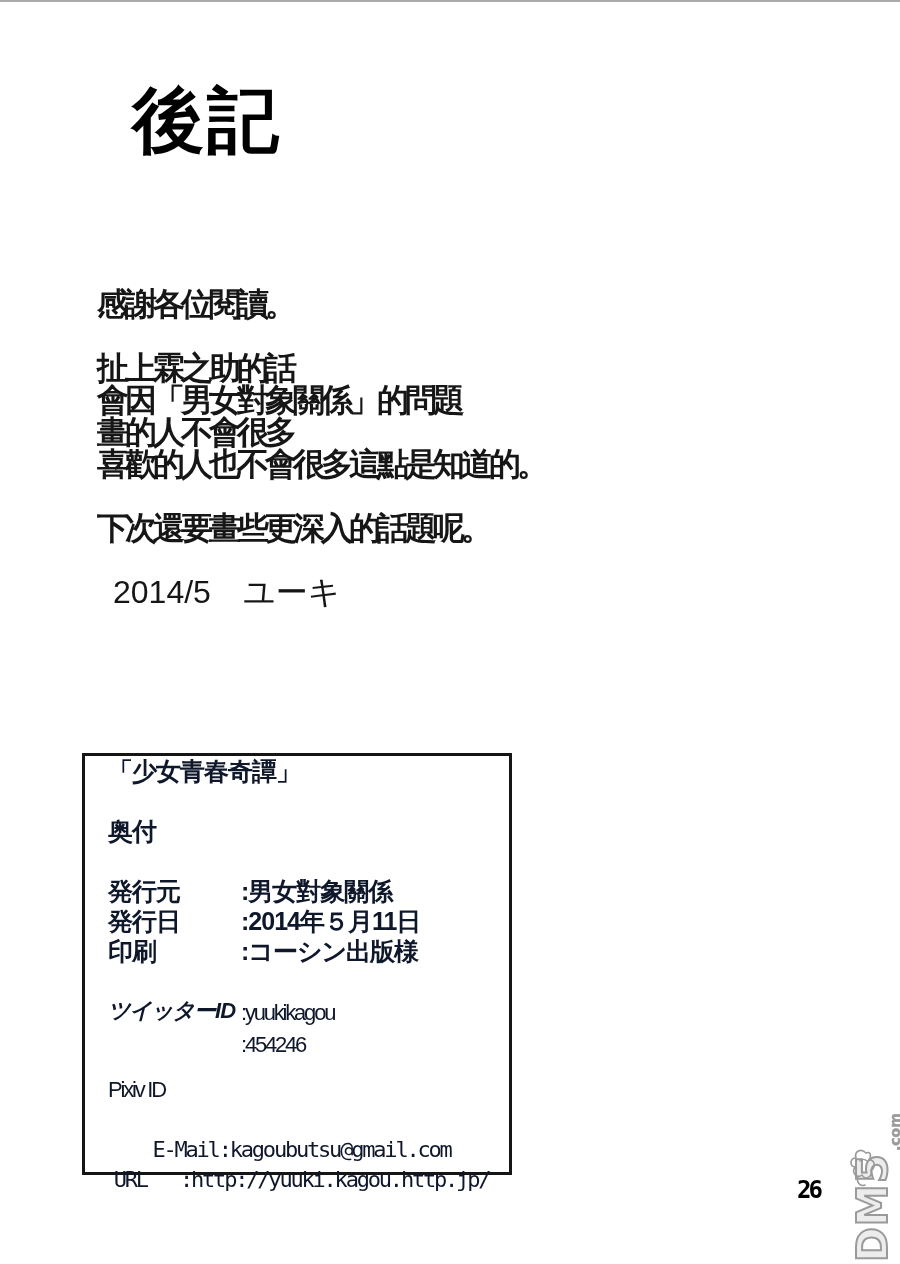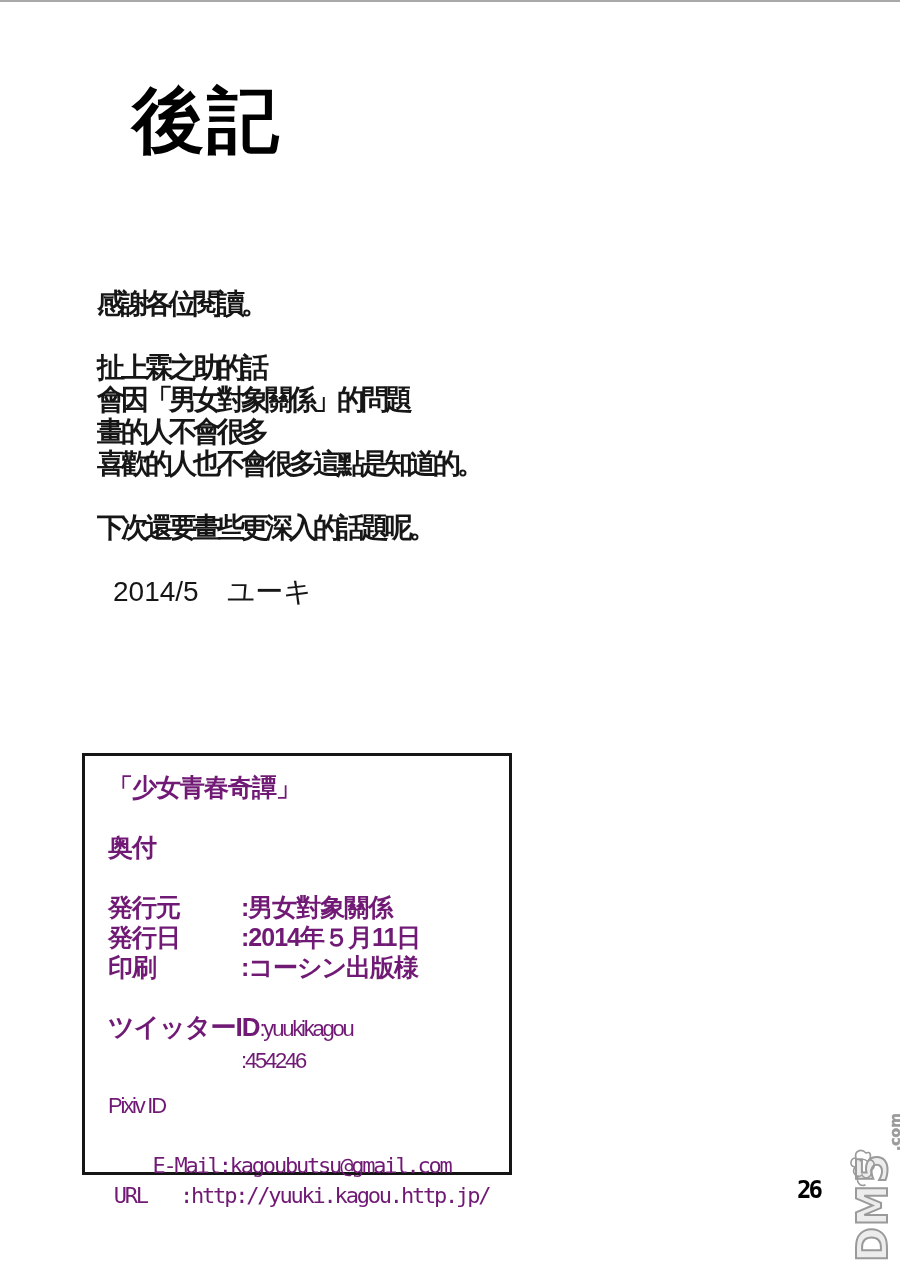--- a/index.html
+++ b/index.html
@@ -25,21 +25,21 @@
     font-weight: bold;
     letter-spacing: 3px;
     line-height: 1.0;
     color: #000000;
     white-space: nowrap;
   }
   .body {
     position: absolute;
     left: 97px; top: 288px;
     width: 620px;
-    font-size: 28px;
+    font-size: 32px;
     font-weight: 600;
     letter-spacing: -4px;
     line-height: 32px;
     color: #161616;
   }
   .body .para {
     margin: 0 0 32px 0;
     white-space: pre-line;
   }
   .signature {
@@ -47,36 +47,36 @@
     font-weight: normal;
     letter-spacing: 0;
     white-space: pre;
   }
   .colophon {
     position: absolute;
     left: 82px; top: 753px;
     width: 430px; height: 422px;
     border: 3px solid #151515;
     box-sizing: border-box;
-    padding: 16px 14px 0 23px;
+    padding: 0 14px 0 23px;
     font-size: 25px;
     font-weight: 600;
     letter-spacing: -1px;
     line-height: 30px;
-    color: #701a75;
+    color: #0f172a;
   }
   .group { margin: 0 0 30px 0; }
   .row { white-space: nowrap; }
   .label {
     display: inline-block;
     min-width: 133px;
     white-space: nowrap;
     vertical-align: top;
   }
-  .label-small { font-size: 26px; }
+  .label-small { font-size: 22px; font-style: italic; }
   .mono {
     font-family: Liberation Sans, sans-serif;
     font-weight: normal;
     font-size: 22px;
     letter-spacing: -2.2px;
     margin-top: 47px;
   }
   .mono-line {
     font-family: "DejaVu Sans Mono", monospace;
     font-weight: normal;

